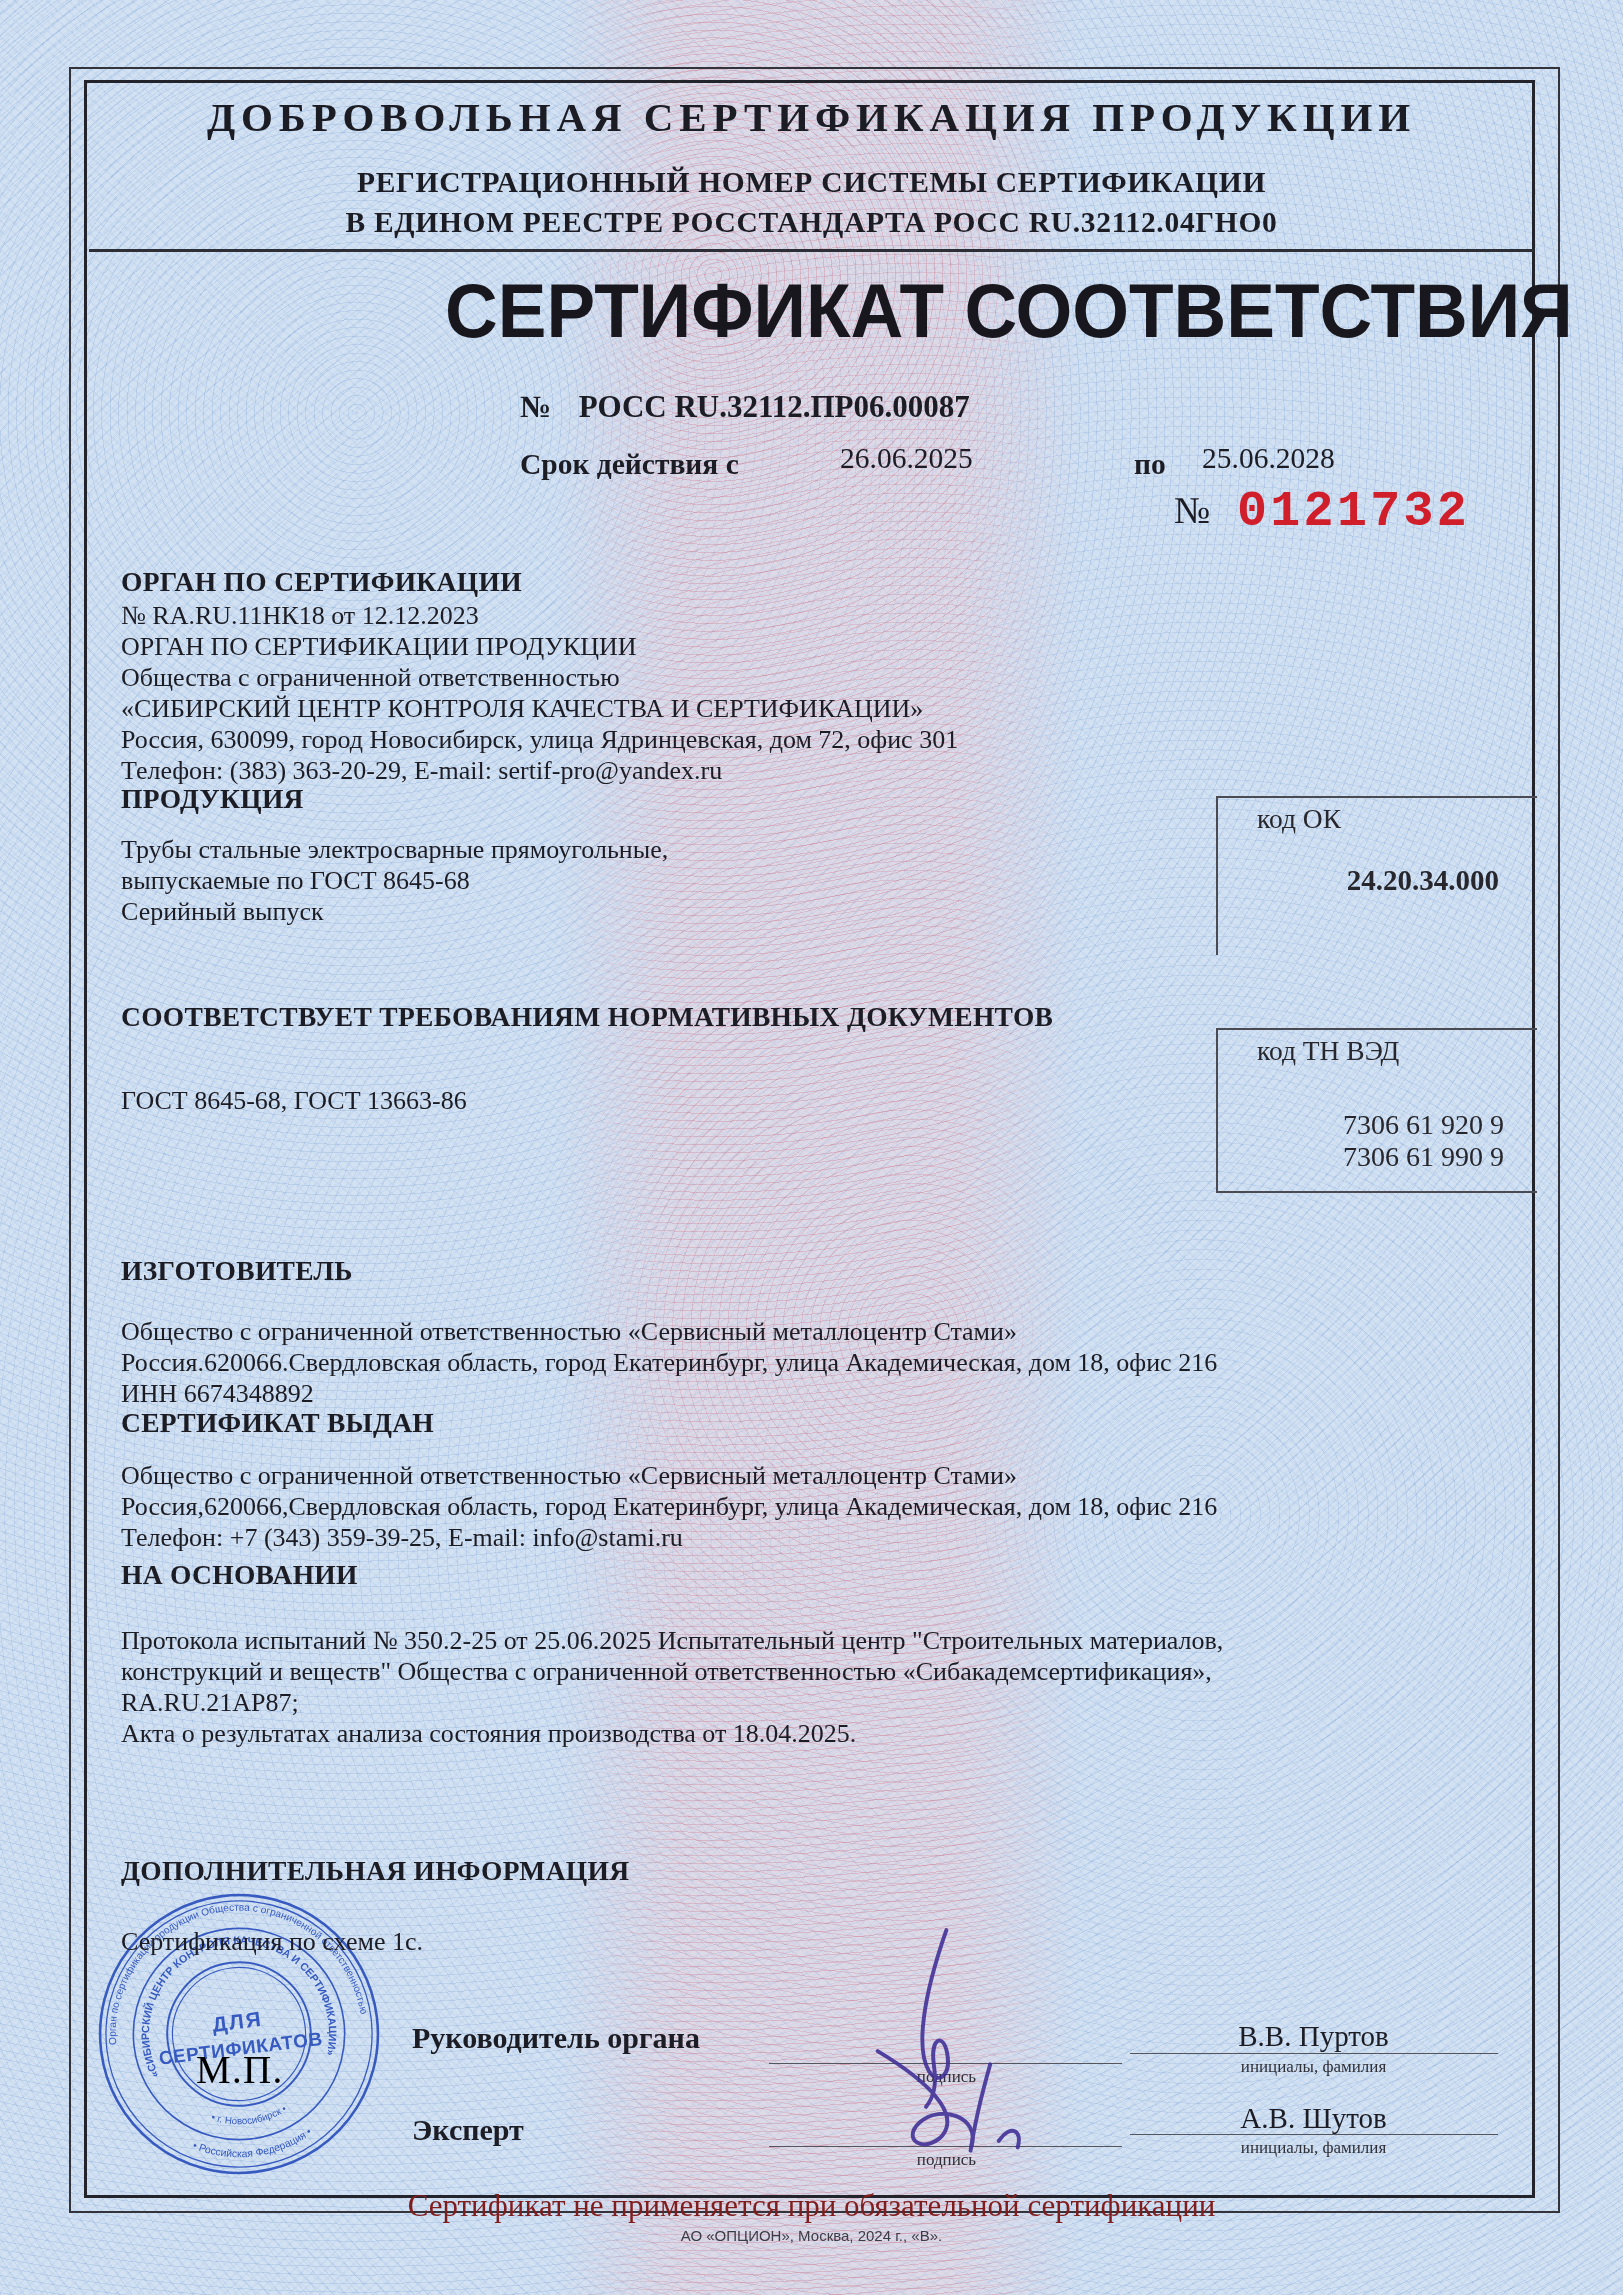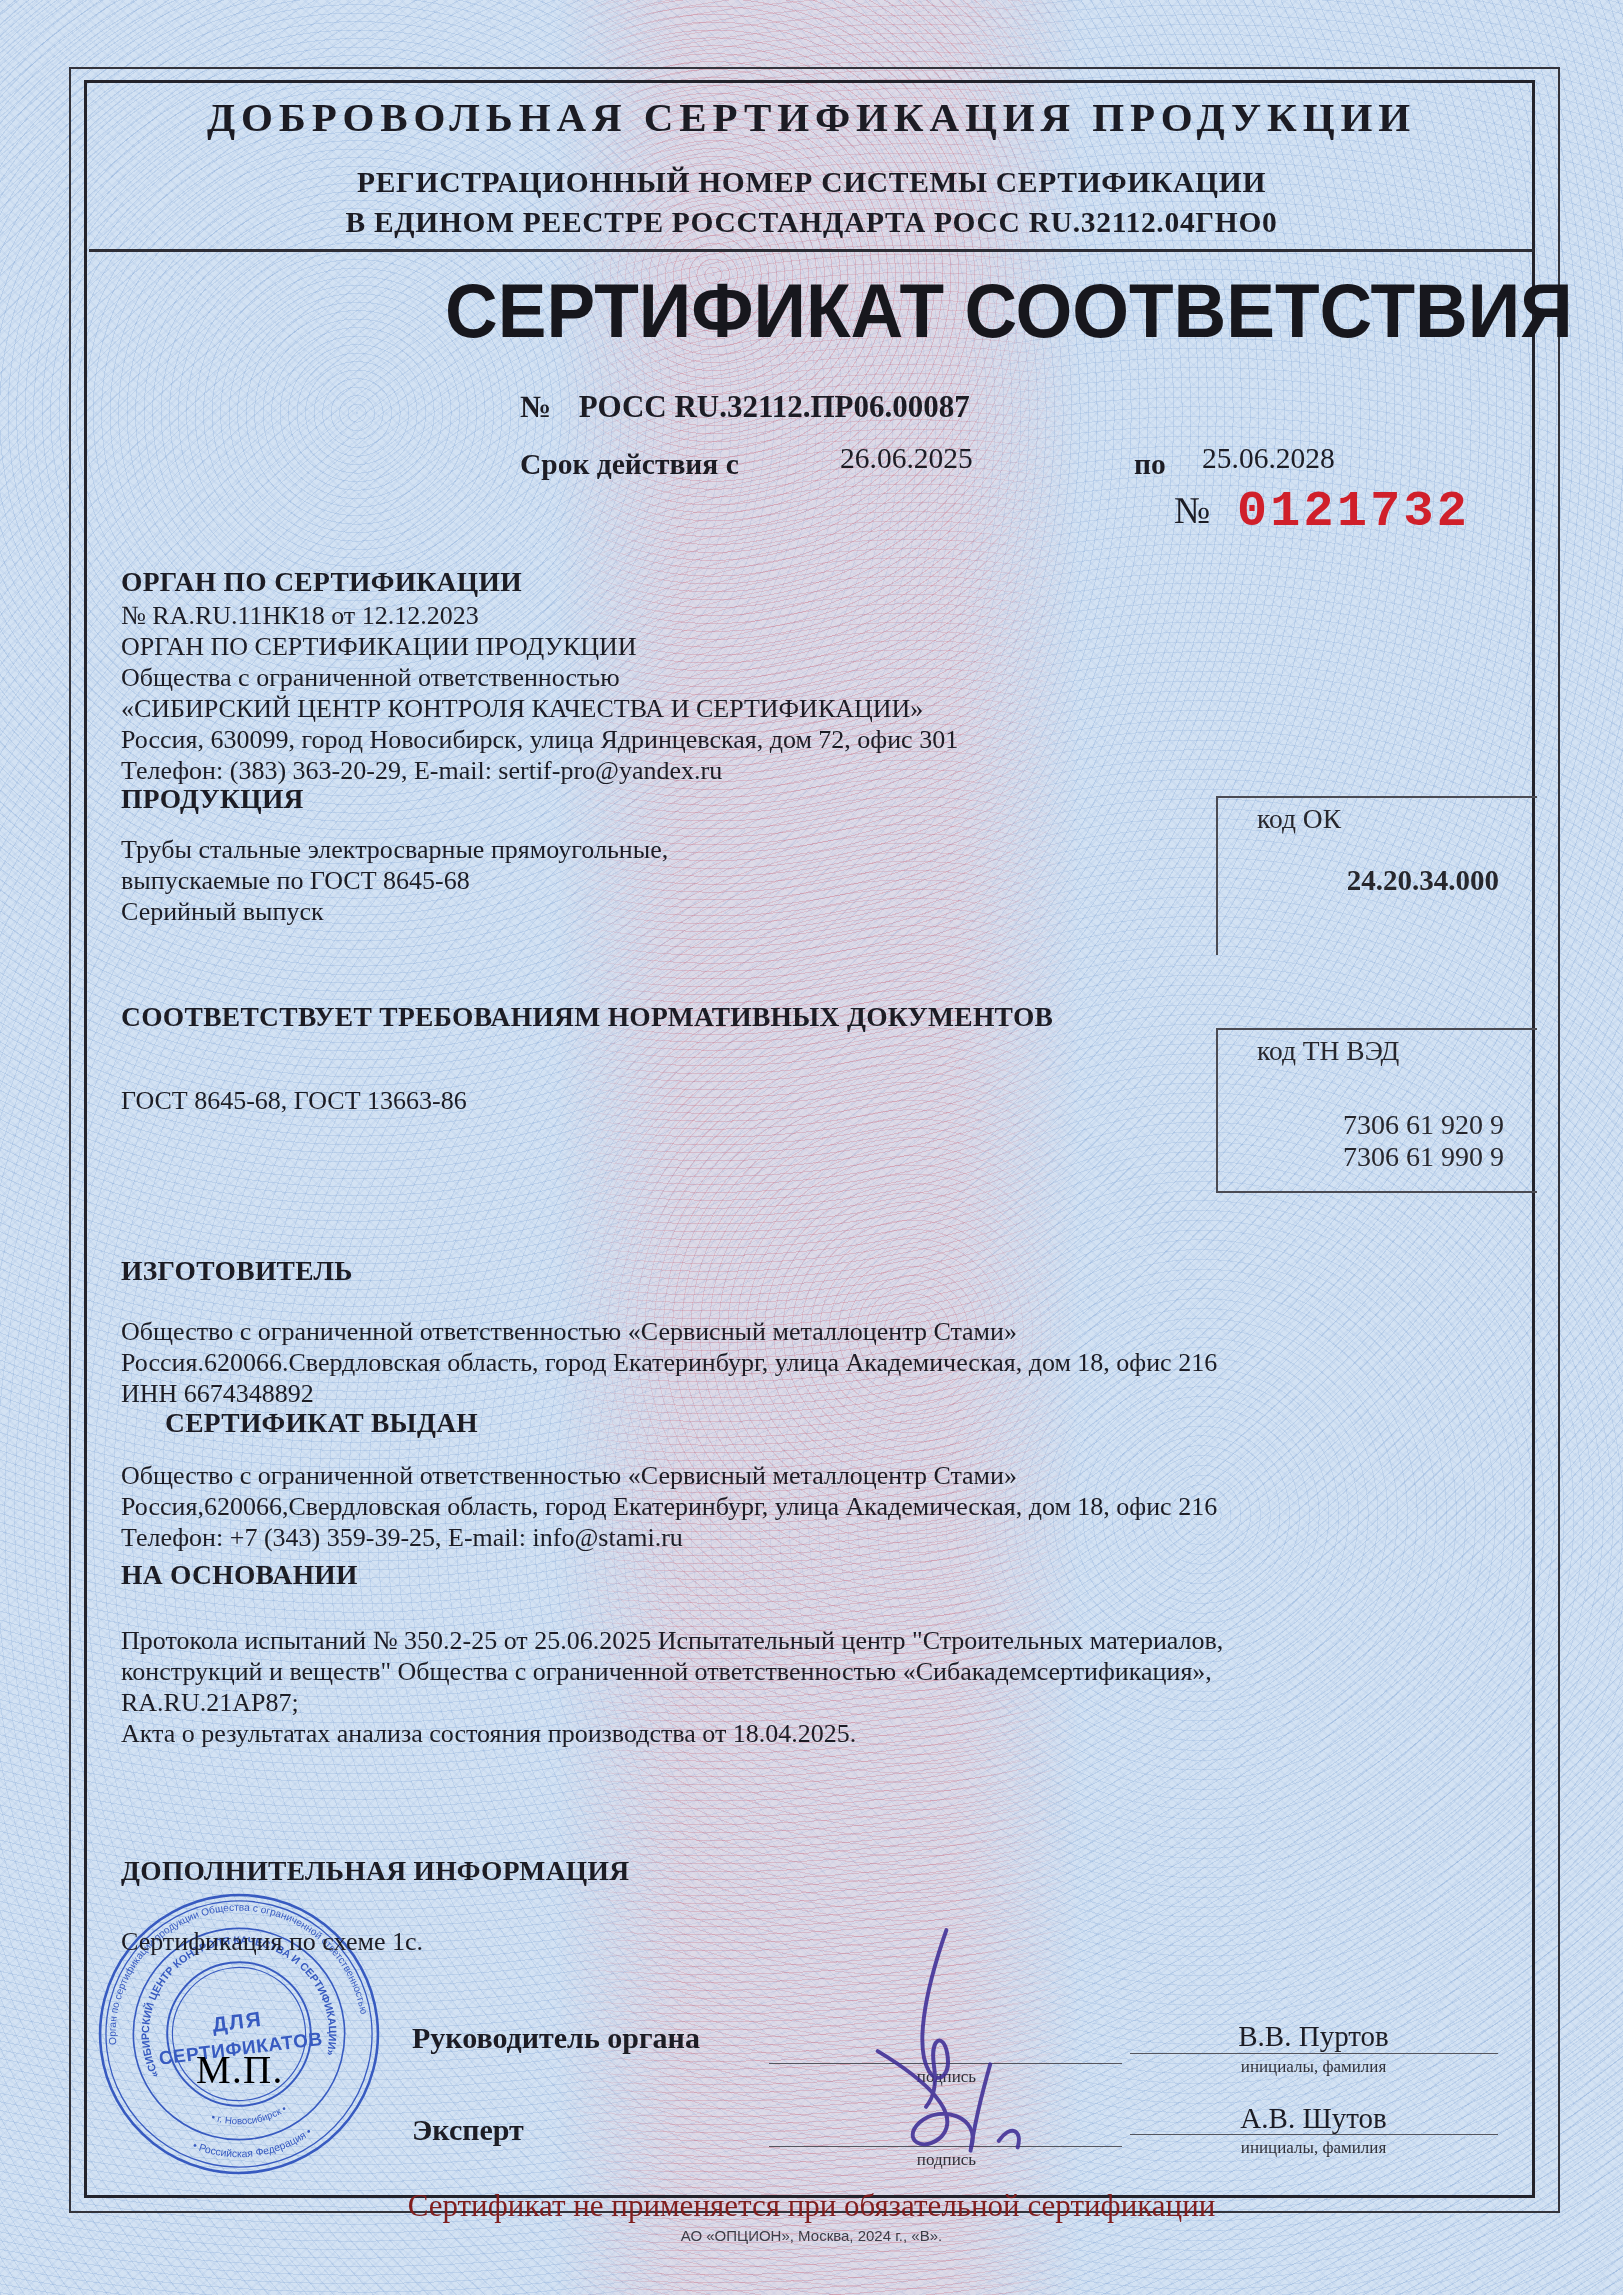--- a/index.html
+++ b/index.html
@@ -38,21 +38,21 @@
   .v-to{left:1202px;top:442px;font-size:29.5px;z-index:4;}
   .bn-label{left:1174px;top:488px;font-size:38px;z-index:4;}
   .bn-value{left:1237px;top:483px;font-family:"Liberation Mono","DejaVu Sans Mono",monospace;font-weight:700;font-size:50px;letter-spacing:3.3px;color:#d01f2a;z-index:4;}
   
   .sec{left:121px;font-size:26px;line-height:31px;white-space:nowrap;z-index:4;}
   .h{font-weight:700;font-size:27.5px;letter-spacing:0.3px;font-family:Liberation Serif, serif;}
   .organ-h{top:566px;} .organ-l{top:600px;}
   .prod-h{top:783px;} .prod-l{top:834px;}
   .comp-h{top:1001px;} .comp-l{top:1085px;}
   .manu-h{top:1255px;} .manu-l{top:1316px;}
-  .iss-h{top:1407px;margin-left:44px;}  .iss-l{top:1460px;}
+  .iss-h{top:1407px;}  .iss-l{top:1460px;}
   .basis-h{top:1559px;} .basis-l{top:1625px;}
   .add-h{top:1855px;}  .add-l{top:1918px;margin-top:8px;}
   
   .box{z-index:4;color:#26262c;}
   .box-ok{left:1216px;top:796px;width:319px;height:157px;border-top:2px solid #4a4a52;border-left:2px solid #4a4a52;}
   .box-tn{left:1216px;top:1028px;width:319px;height:161px;border-top:2px solid #4a4a52;border-left:2px solid #4a4a52;border-bottom:2px solid #4a4a52;}
   .box .lab{padding:5px 0 0 39px;font-size:27.5px;}
   .box .val{text-align:right;padding-right:38px;margin-top:29px;font-size:29px;font-weight:bold;}
   .box .vals{text-align:right;padding-right:33px;margin-top:42px;font-size:28px;line-height:32px;}
   

